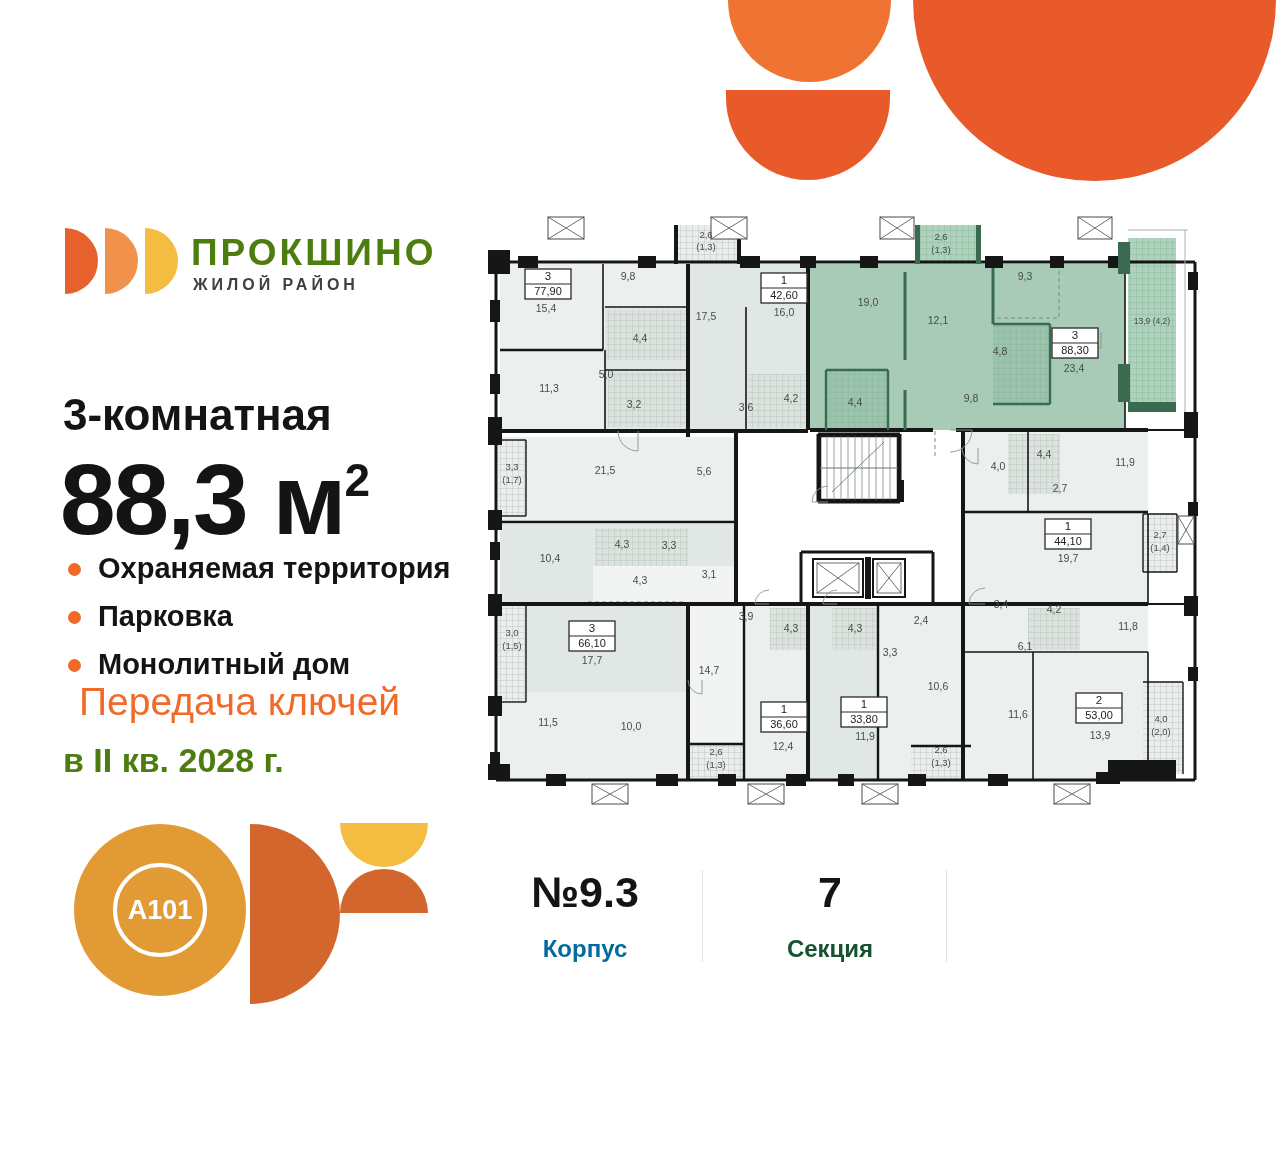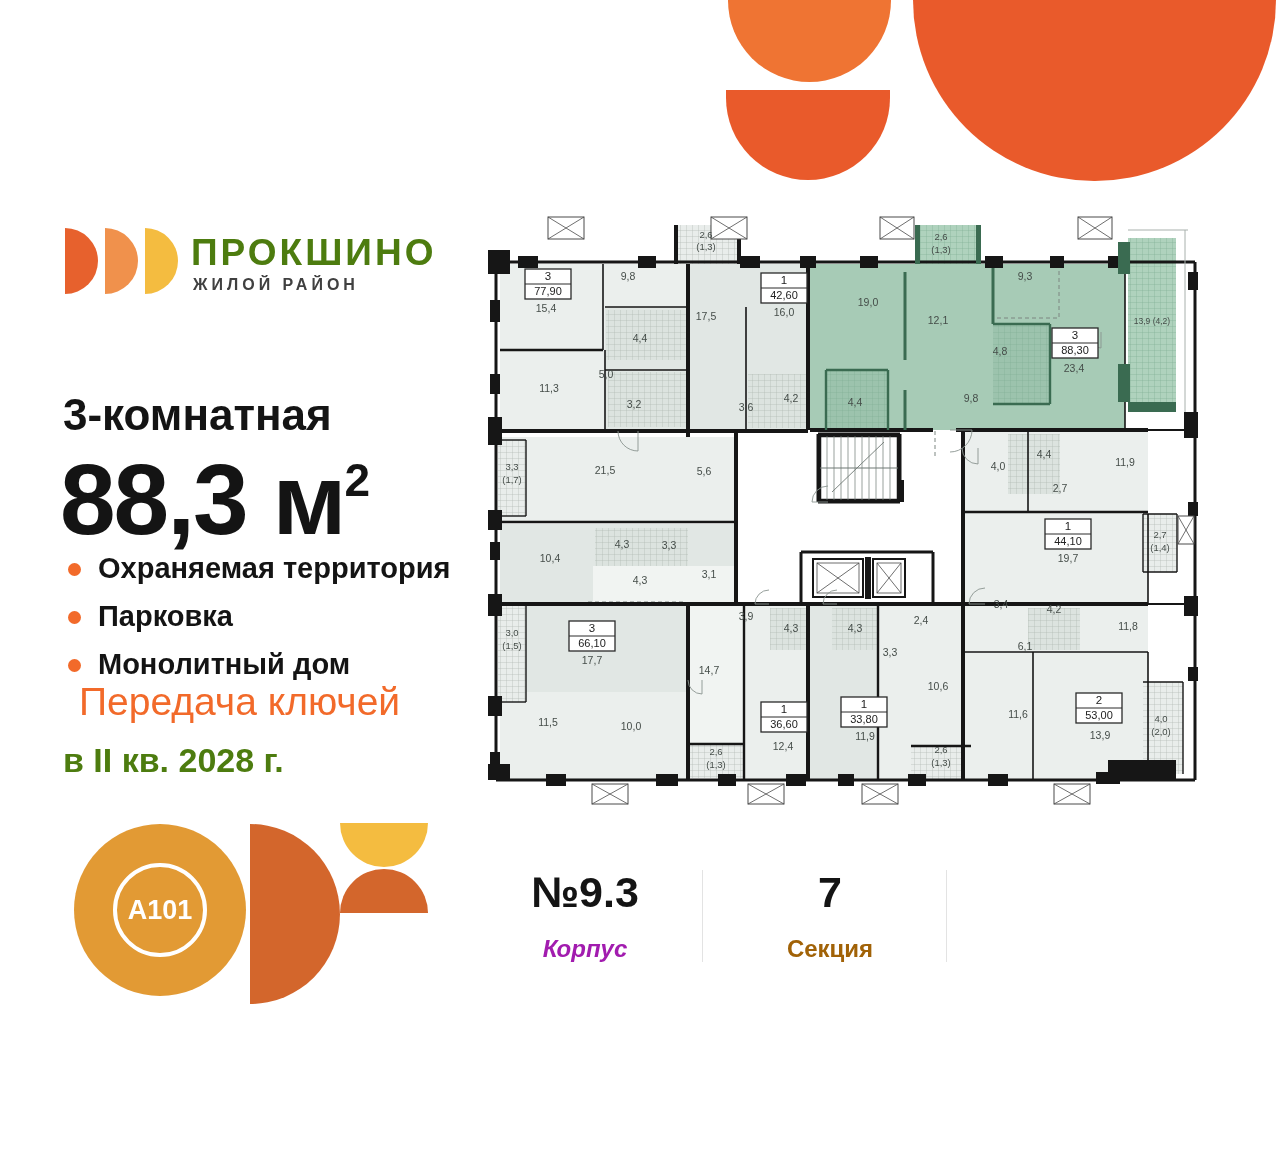--- a/index.html
+++ b/index.html
@@ -402,22 +402,22 @@
         <text x="611" y="507" text-anchor="middle" font-size="11" fill="#222" font-family="&quot;Liberation Sans&quot;, sans-serif">53,00</text>
         <rect x="557" y="307" width="46" height="30" fill="#FFFFFF" stroke="#2A2A2A" stroke-width="1.3"></rect>
         <line x1="557" y1="322" x2="603" y2="322" stroke="#2A2A2A" stroke-width="1"></line>
         <text x="580" y="318" text-anchor="middle" font-size="11.5" fill="#222" font-family="&quot;Liberation Sans&quot;, sans-serif">1</text>
         <text x="580" y="333" text-anchor="middle" font-size="11" fill="#222" font-family="&quot;Liberation Sans&quot;, sans-serif">44,10</text>
       </g>
   </svg>
 
   <div class="stat" style="left:465px;">
     <div class="value">№9.3</div>
-    <div class="label" style="color: #a21caf; font-style: italic;">Корпус</div>
+    <div class="label" style="color: #0369a1;">Корпус</div>
   </div>
   <div class="stat" style="left:710px;">
     <div class="value">7</div>
-    <div class="label" style="color: #a16207;">Секция</div>
+    <div class="label" style="color: #14532d;">Секция</div>
   </div>
   <div class="stat-sep" style="left:702px;"></div>
   <div class="stat-sep" style="left:946px;"></div>
 
 </div>
 
 </body></html>

